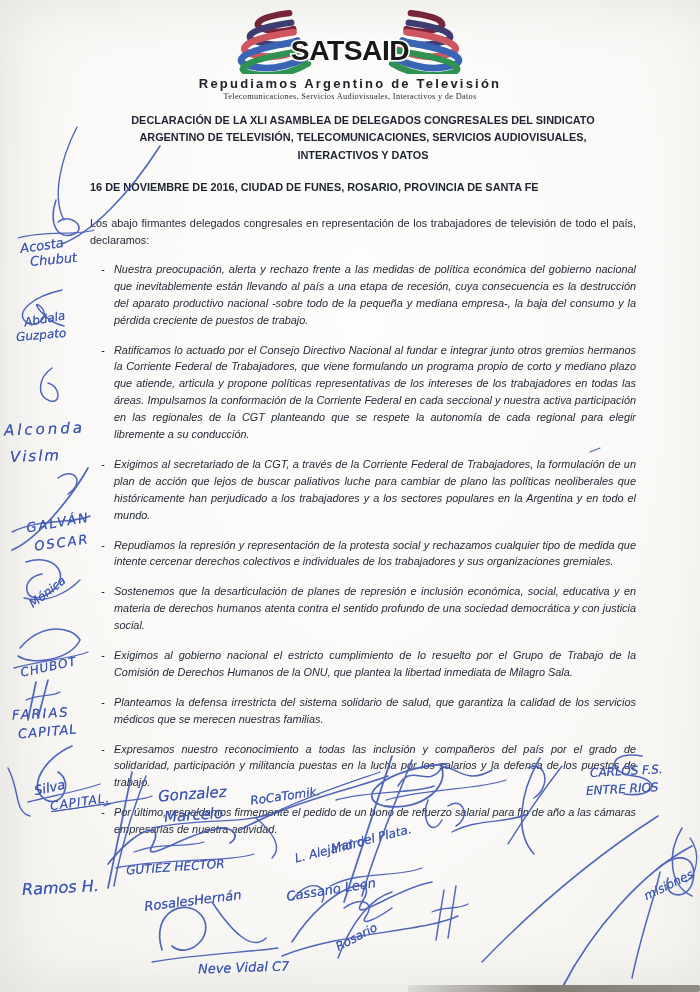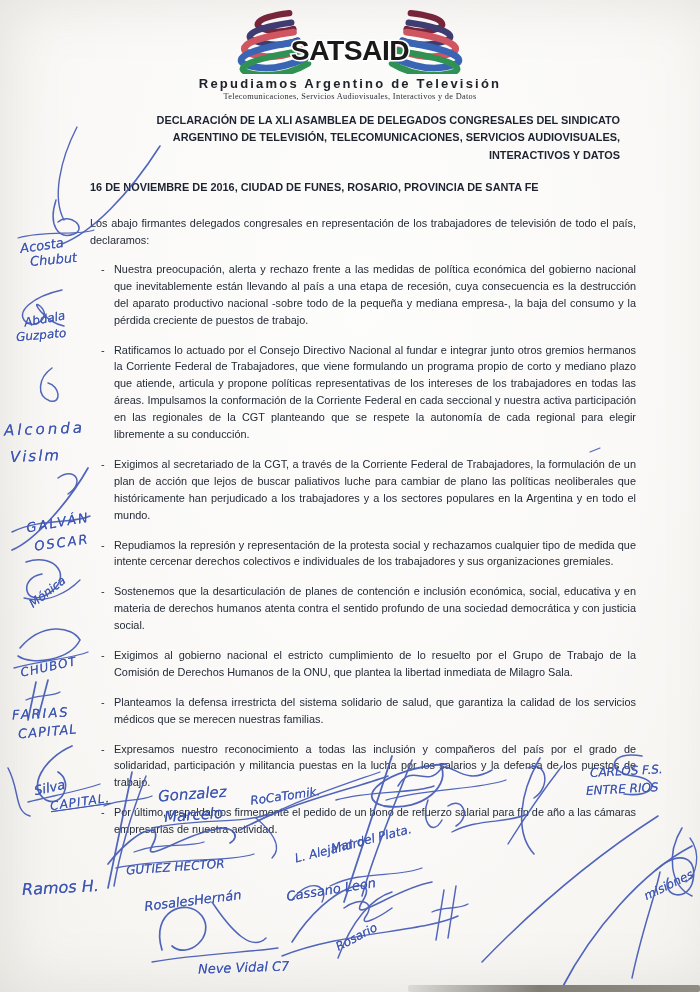--- a/index.html
+++ b/index.html
@@ -12,25 +12,25 @@
     color:#242b38;
     padding-left:24px;
   }
   
   .hdr{position:absolute;top:8px;left:0;width:700px;text-align:center;}
   .logo-svg{display:block;margin:0 auto;}
   .org-name{font-weight:bold;font-size:13px;letter-spacing:2.2px;color:#20232c;margin-top:2px;}
   .org-sub{font-size:8.3px;letter-spacing:0.3px;color:#2a2d36;margin-top:1px;font-family:Liberation Serif, serif;}
   
   .doc{position:absolute;top:112px;left:90px;width:546px;}
-  .title{font-weight:bold;font-size:10.9px;line-height:1.6;text-align:right;margin:0 16px;color:#1d2330;}
+  .title{font-weight:bold;font-size:10.9px;line-height:1.6;text-align:center;margin:0 16px;color:#1d2330;}
   .dateline{font-weight:bold;font-size:10.9px;text-align:left;margin-top:17px;color:#1d2330;}
   .intro{font-size:10.9px;line-height:1.5;text-align:justify;margin-top:22px;}
   ul.decl{list-style:none;margin:6px 0 0 0;padding:0 0 0 24px;}
-  ul.decl li{position:relative;font-size:10.9px;line-height:1.55;text-align:justify;margin-top:13px;}
+  ul.decl li{position:relative;font-size:10.9px;line-height:1.55;text-align:justify;margin-top:13px;font-style:italic;}
   ul.decl li::before{content:"-";position:absolute;left:-13px;top:0;}
   
   .ink{position:absolute;left:0;top:0;width:700px;height:992px;pointer-events:none;}
   .sig{
     position:absolute;font-family:"DejaVu Sans",sans-serif;font-style:italic;
     color:#3c55b3;white-space:nowrap;text-shadow:0 0 0.4px #5f74c4;
   }
   .scan-strip{
     position:absolute;left:408px;top:985px;width:292px;height:7px;border-radius:2px;
     background:linear-gradient(90deg, rgba(120,118,112,0.15), #807d75 45%, #8f8c83);
@@ -66,21 +66,21 @@
 
   <div class="doc">
     <p class="title">DECLARACIÓN DE LA XLI ASAMBLEA DE DELEGADOS CONGRESALES DEL SINDICATO ARGENTINO DE TELEVISIÓN, TELECOMUNICACIONES, SERVICIOS AUDIOVISUALES, INTERACTIVOS Y DATOS</p>
     <p class="dateline">16 DE NOVIEMBRE DE 2016, CIUDAD DE FUNES, ROSARIO, PROVINCIA DE SANTA FE</p>
     <p class="intro">Los abajo firmantes delegados congresales en representación de los trabajadores de televisión de todo el país, declaramos:</p>
     <ul class="decl">
       <li>Nuestra preocupación, alerta y rechazo frente a las medidas de política económica del gobierno nacional que inevitablemente están llevando al país a una etapa de recesión, cuya consecuencia es la destrucción del aparato productivo nacional -sobre todo de la pequeña y mediana empresa-, la baja del consumo y la pérdida creciente de puestos de trabajo.</li>
       <li>Ratificamos lo actuado por el Consejo Directivo Nacional al fundar e integrar junto otros gremios hermanos la Corriente Federal de Trabajadores, que viene formulando un programa propio de corto y mediano plazo que atiende, articula y propone políticas representativas de los intereses de los trabajadores en todas las áreas. Impulsamos la conformación de la Corriente Federal en cada seccional y nuestra activa participación en las regionales de la CGT planteando que se respete la autonomía de cada regional para elegir libremente a su conducción.</li>
       <li>Exigimos al secretariado de la CGT, a través de la Corriente Federal de Trabajadores, la formulación de un plan de acción que lejos de buscar paliativos luche para cambiar de plano las políticas neoliberales que históricamente han perjudicado a los trabajadores y a los sectores populares en la Argentina y en todo el mundo.</li>
       <li>Repudiamos la represión y representación de la protesta social y rechazamos cualquier tipo de medida que intente cercenar derechos colectivos e individuales de los trabajadores y sus organizaciones gremiales.</li>
-      <li>Sostenemos que la desarticulación de planes de contención e inclusión económica, social, educativa y en materia de derechos humanos atenta contra el sentido profundo de una sociedad democrática y con justicia social.</li>
+      <li>Sostenemos que la desarticulación de planes de represión e inclusión económica, social, educativa y en materia de derechos humanos atenta contra el sentido profundo de una sociedad democrática y con justicia social.</li>
       <li>Exigimos al gobierno nacional el estricto cumplimiento de lo resuelto por el Grupo de Trabajo de la Comisión de Derechos Humanos de la ONU, que plantea la libertad inmediata de Milagro Sala.</li>
       <li>Planteamos la defensa irrestricta del sistema solidario de salud, que garantiza la calidad de los servicios médicos que se merecen nuestras familias.</li>
       <li>Expresamos nuestro reconocimiento a todas las inclusión y compañeros del país por el grado de solidaridad, participación y militancia puestas en la lucha por los salarios y la defensa de los puestos de trabajo.</li>
       <li>Por último, respaldamos firmemente el pedido de un bono de refuerzo salarial para fin de año a las cámaras empresarias de nuestra actividad.</li>
     </ul>
   </div>
 
   <svg class="ink" viewBox="0 0 700 992">
     <g fill="none" stroke="#3f56b4" stroke-linecap="round" opacity="0.9">
 

